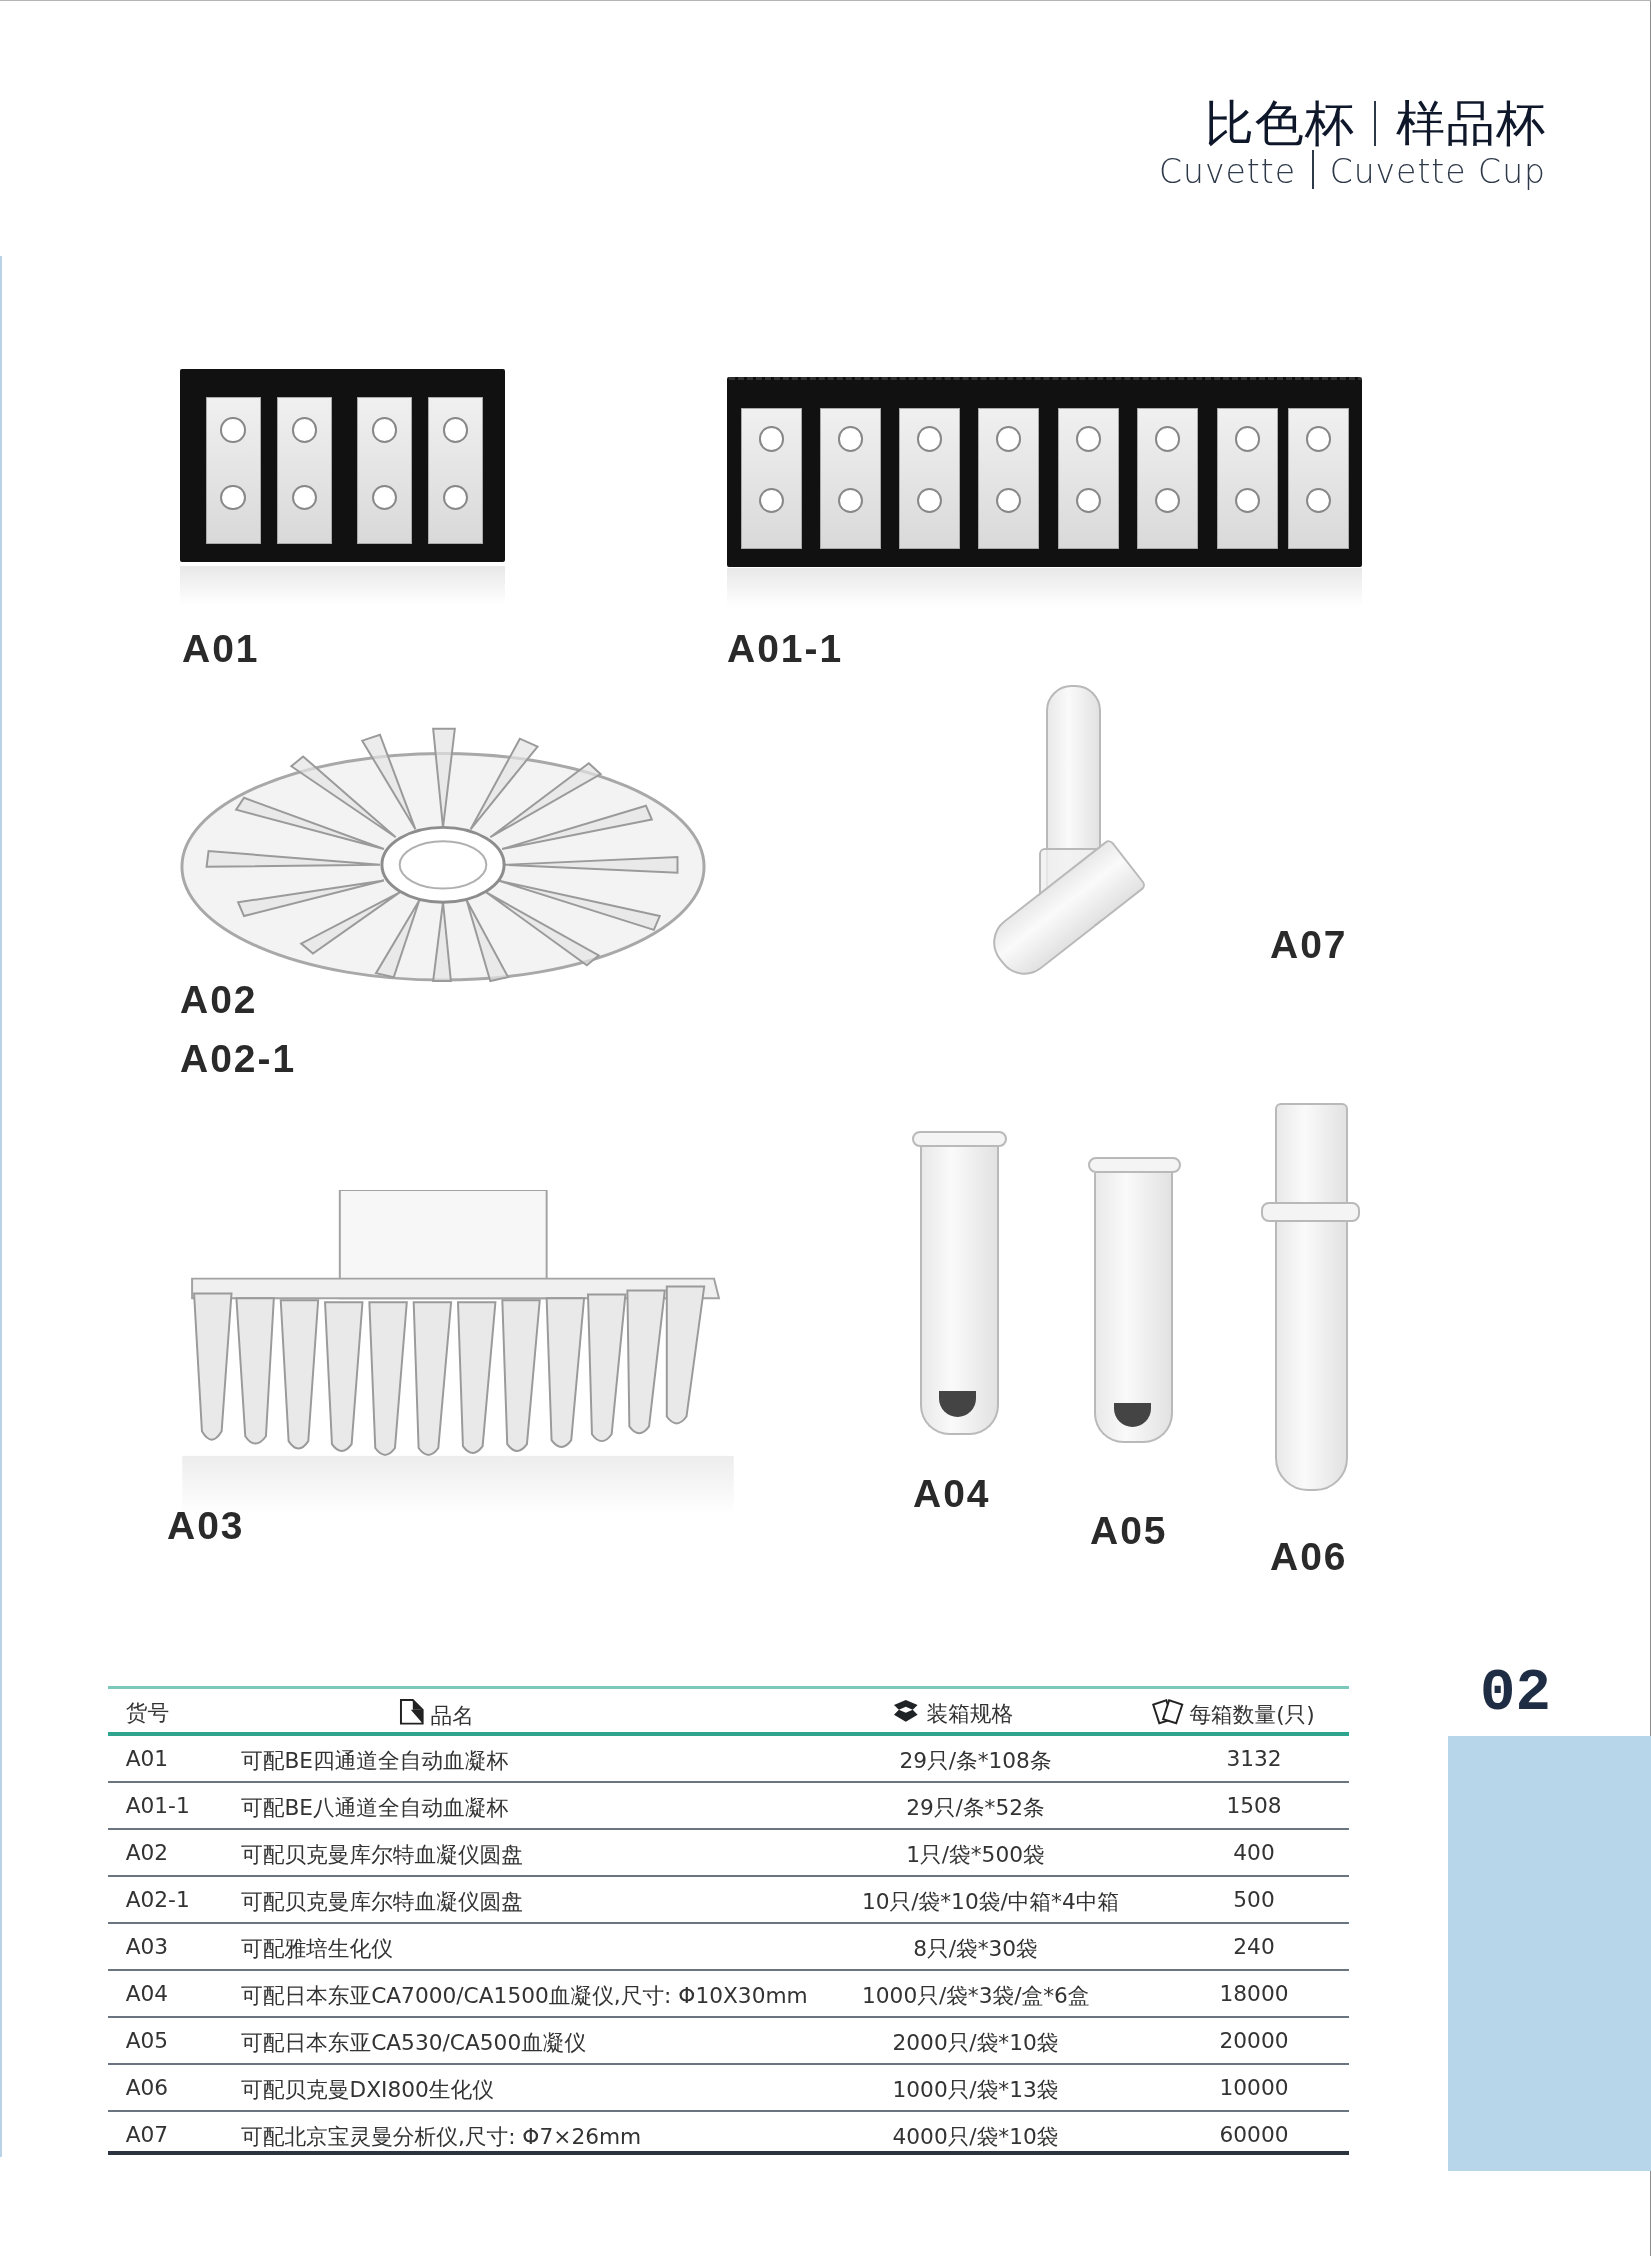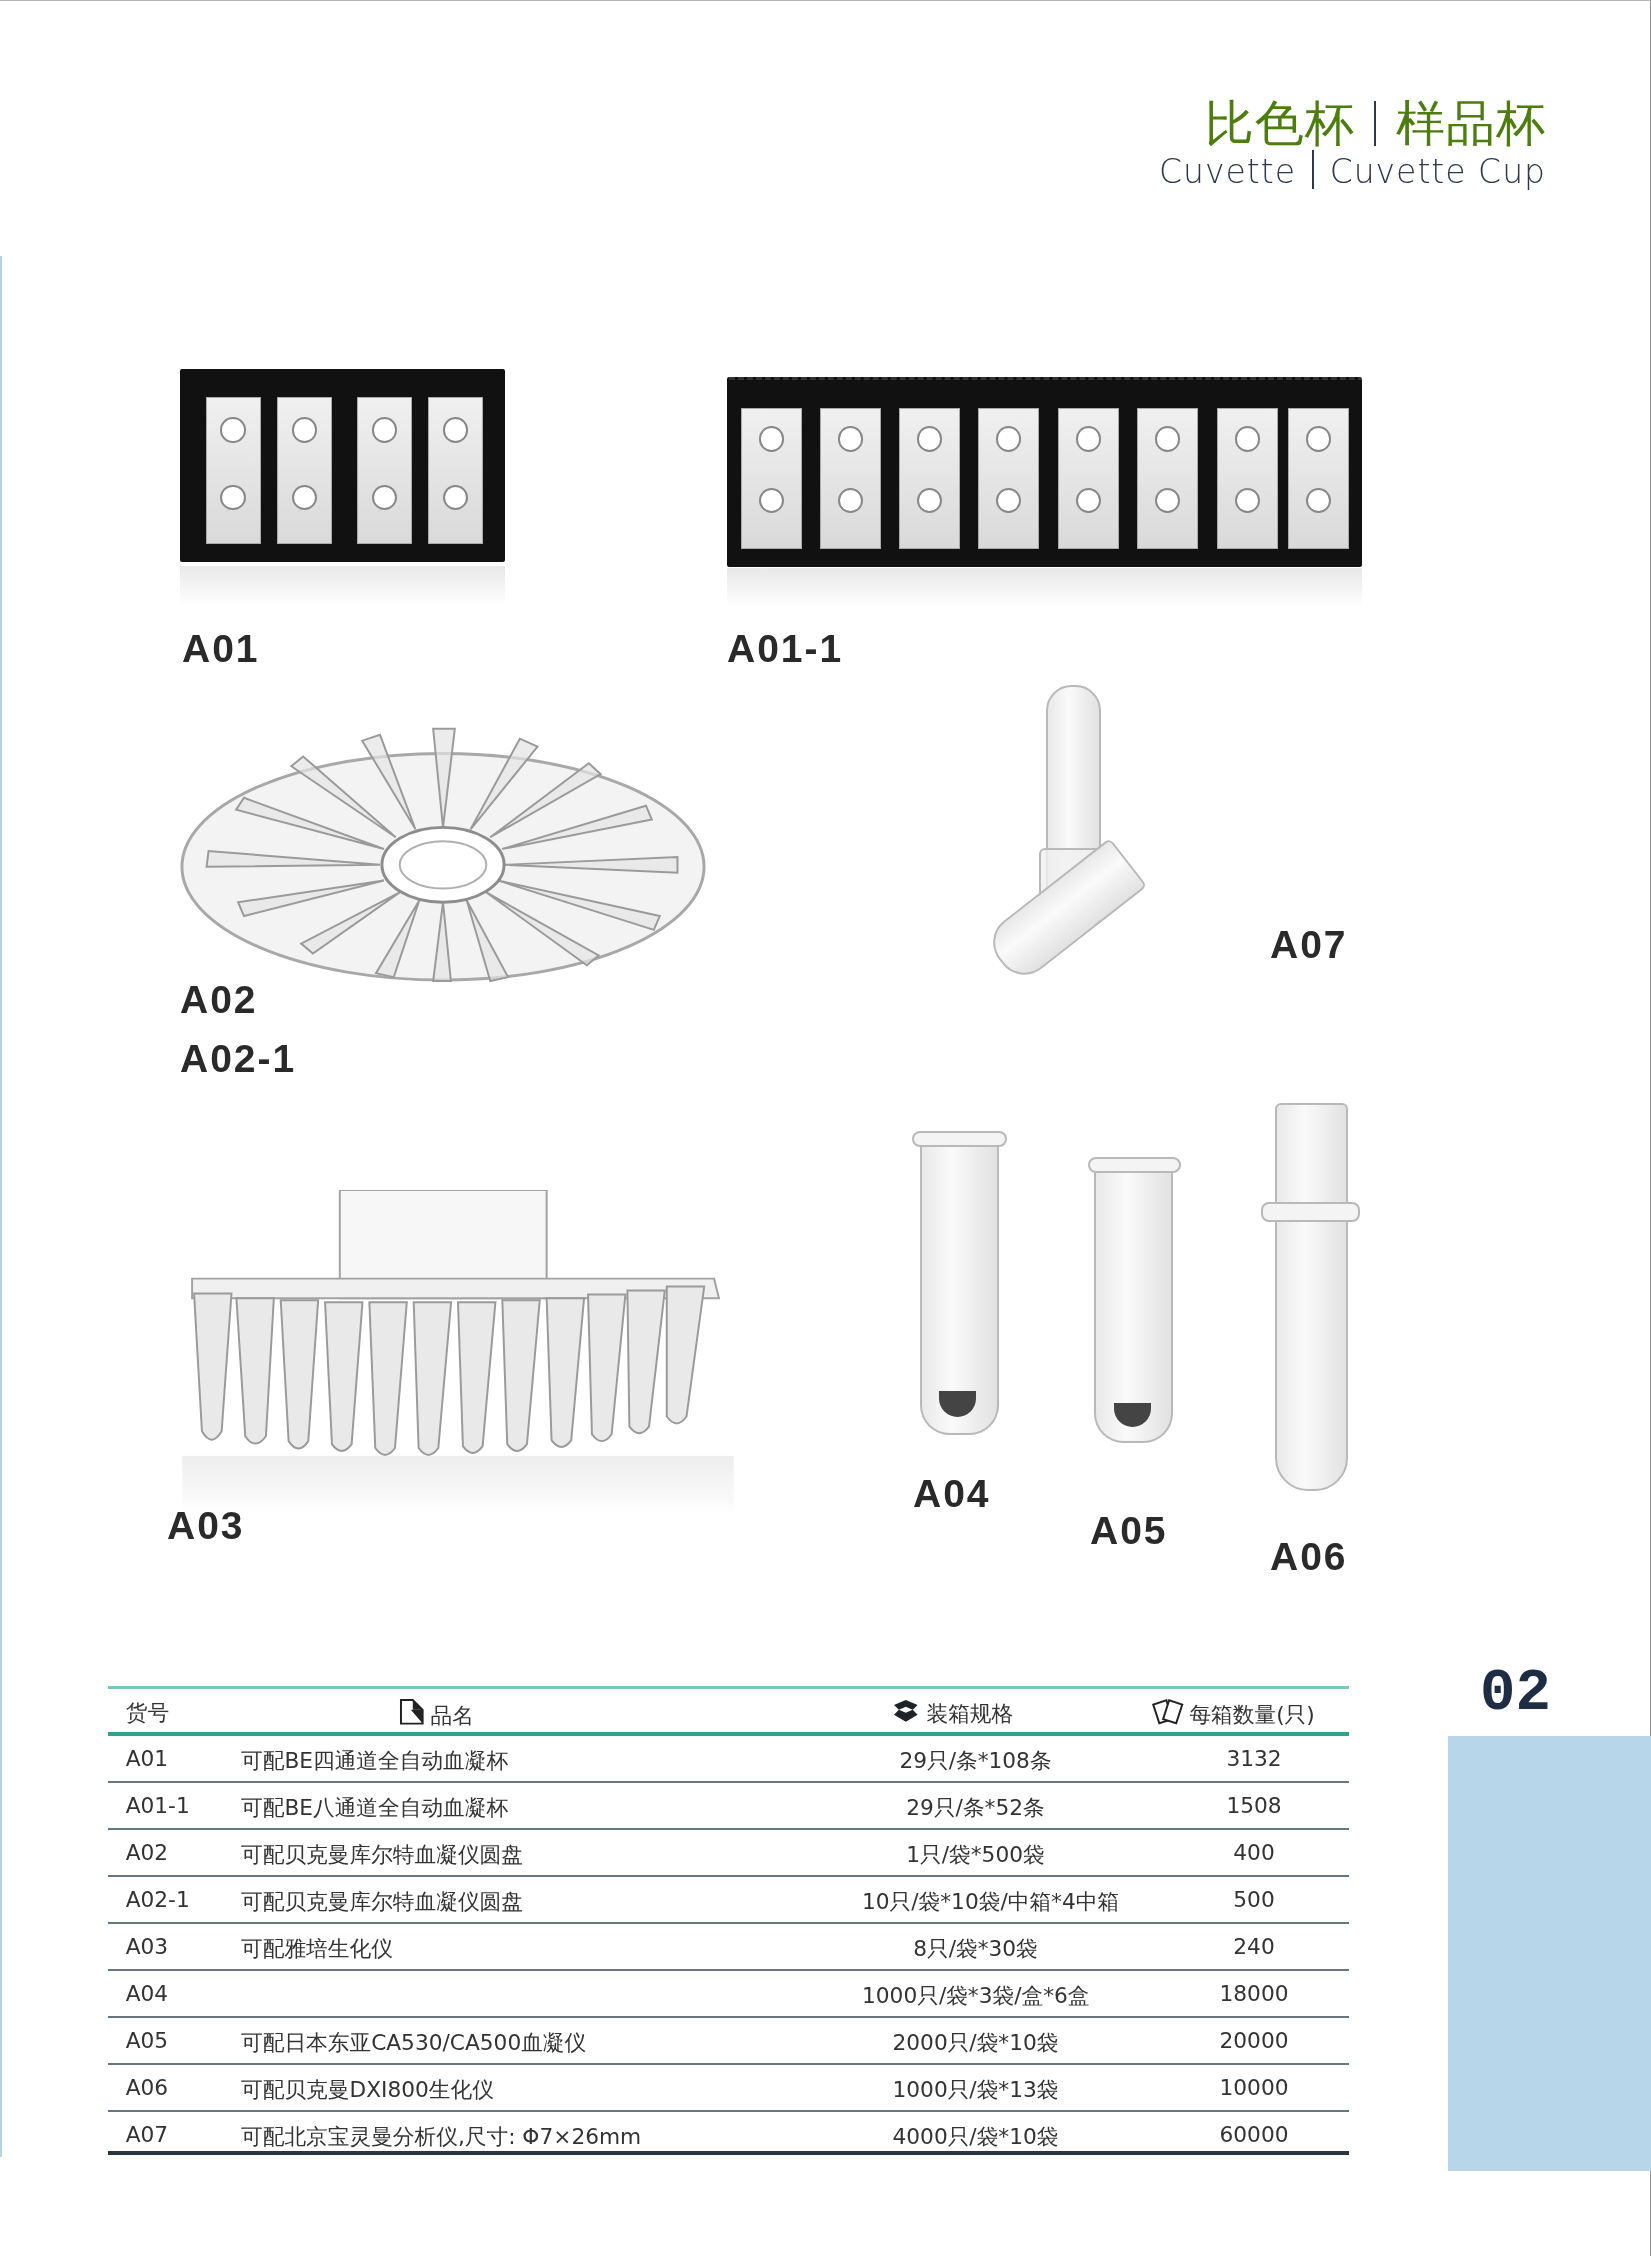--- a/index.html
+++ b/index.html
@@ -3,21 +3,21 @@
 <meta charset="utf-8">
 <style>
   html, body { margin:0; padding:0; background:#ffffff; }
   body { width:1652px; height:2257px; position:relative; overflow:hidden;
          font-family:"DejaVu Sans","Liberation Sans",sans-serif; color:#2b2b2b; }
   .page-frame { position:absolute; left:0; top:0; width:1650px; height:2255px;
          border-right:2px solid #8d8d8d; border-bottom:2px solid #8d8d8d; border-top:1px solid #b5b5b5; }
   .left-rule { position:absolute; left:0; top:256px; width:2px; height:1901px; background:#b9d3e6; }
 
   
-  .title-cn { position:absolute; right:106px; top:91px; font-size:49px; color:#4d7c0f; letter-spacing:1px;
+  .title-cn { position:absolute; right:106px; top:91px; font-size:49px; color:#0f172a; letter-spacing:1px;
          font-family:"DejaVu Sans",sans-serif; font-weight:300; }
   .title-cn .sep { display:inline-block; width:2px; height:45px; background:#2d3848; margin:0 19.7px; vertical-align:-5.9px; }
   .title-en { position:absolute; right:106px; top:150px; font-size:33px; color:#2d3848;
          font-family:"DejaVu Sans",sans-serif; font-weight:300; letter-spacing:1px; }
   .title-en .sep { display:inline-block; width:2px; height:39px; background:#2d3848; margin:0 15.8px; vertical-align:-5.9px; }
 
   
   .plabel { position:absolute; font-family:"Liberation Sans",sans-serif; font-weight:bold; font-size:39px;
          color:#2a2a2a; letter-spacing:2px; }
 
@@ -272,20 +272,21 @@
     <span class="c-qty">500</span>
   </div>
   <div class="row">
     <span class="c-code">A03</span>
     <span class="c-name">可配雅培生化仪</span>
     <span class="c-pack">8只/袋*30袋</span>
     <span class="c-qty">240</span>
   </div>
   <div class="row">
     <span class="c-code">A04</span>
+    <span class="c-name">可配日本东亚CA7000/CA1500血凝仪,尺寸: Φ10X30mm</span>
     <span class="c-pack">1000只/袋*3袋/盒*6盒</span>
     <span class="c-qty">18000</span>
   </div>
   <div class="row">
     <span class="c-code">A05</span>
     <span class="c-name">可配日本东亚CA530/CA500血凝仪</span>
     <span class="c-pack">2000只/袋*10袋</span>
     <span class="c-qty">20000</span>
   </div>
   <div class="row">

